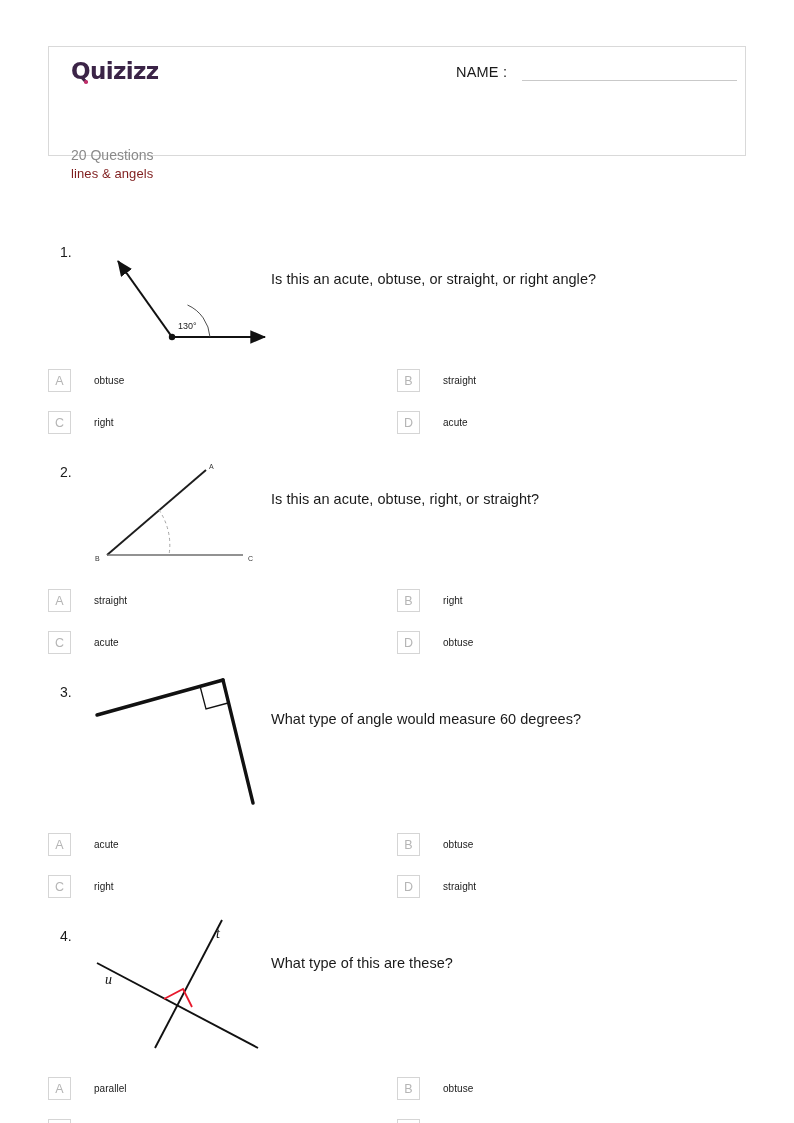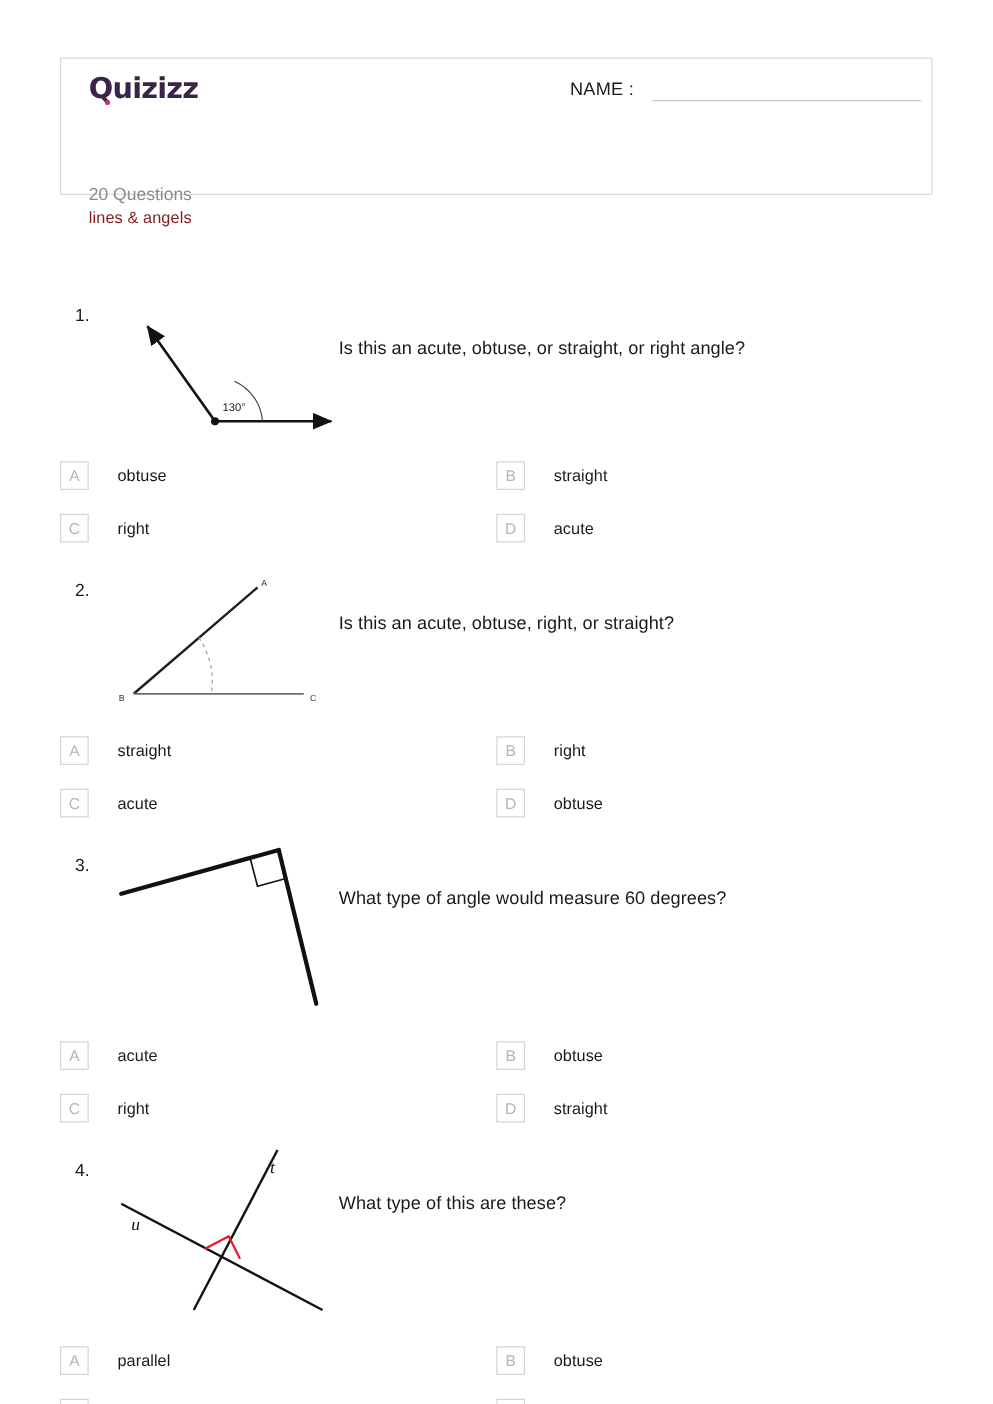--- a/index.html
+++ b/index.html
@@ -159,21 +159,21 @@
     display: flex;
     align-items: center;
     justify-content: center;
     font-size: 12.5px;
     color: #b5b5b5;
     background: #fff;
     flex: none;
   }
   .opt-label {
     margin-left: 23px;
-    font-size: 13px;
+    font-size: 10px;
     color: #1a1a1a;
     letter-spacing: 0.05px;
   }
 
   .fig-label {
     font-size: 7px;
     fill: #333;
     font-family: "Liberation Sans", sans-serif;
   }
   .fig-deg {

